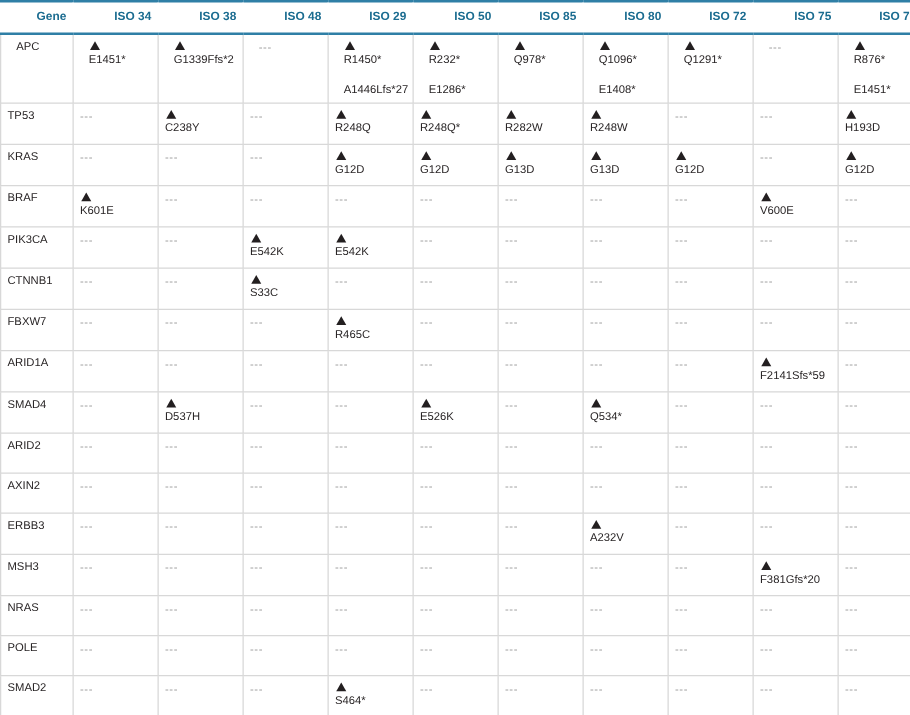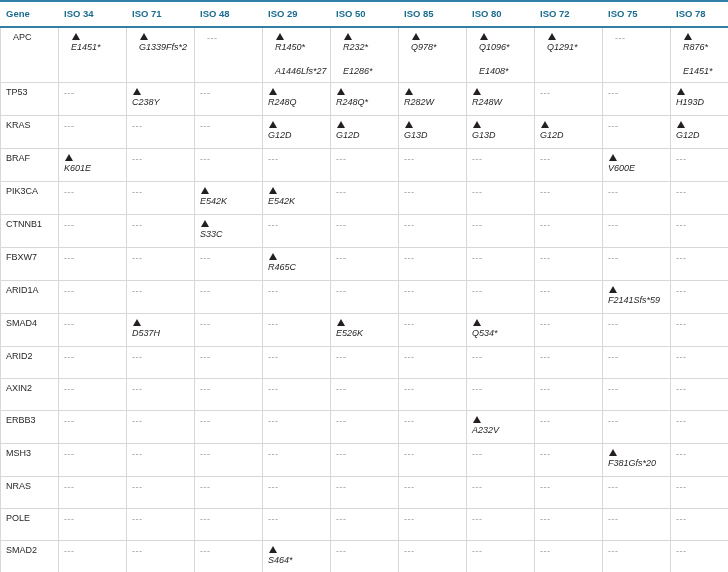--- a/index.html
+++ b/index.html
@@ -34,20 +34,21 @@
     border-top: 2px solid #2f7fa6;
     border-bottom: 2px solid #2f7fa6;
     border-left: 1px solid #ffffff;
     border-right: 1px solid #ffffff;
     color: #1b6c90;
     font-weight: bold;
     font-size: 9.5px;
     padding: 6px 5px;
     vertical-align: middle;
     background: #ffffff;
+    text-align: right;
   }
   tr.hdr td.gene-col {
     color: #1b6c90;
   }
   td.gene-col {
     color: #231f20;
     font-size: 9.5px;
     vertical-align: middle;
     white-space: nowrap;
   }
@@ -63,21 +64,20 @@
     width: 0; height: 0;
     border-left: 4px solid transparent;
     border-right: 4px solid transparent;
     border-bottom: 7px solid #231f20;
     margin: 1px 0 2px 1px;
   }
   .mut {
     display: block;
     white-space: nowrap;
     font-size: 9px;
-    font-style: italic;
   }
   .mut + .mut { margin-top: 13px; }
   .dash {
     display: block;
     color: #9a9a9a;
     font-size: 9px;
     letter-spacing: 0.5px;
     padding-top: 1px;
   }
   tr.tall td { height: 34px; padding-left: 12px; }
@@ -97,21 +97,21 @@
       <col class="c-iso">
       <col class="c-iso">
       <col class="c-iso">
       <col class="c-iso">
       <col class="c-iso">
   </colgroup>
   <tbody id="table-body">
       <tr class="hdr">
         <td class="gene-col">Gene</td>
         <td>ISO 34</td>
-        <td>ISO 71</td>
+        <td>ISO 38</td>
         <td>ISO 48</td>
         <td>ISO 29</td>
         <td>ISO 50</td>
         <td>ISO 85</td>
         <td>ISO 80</td>
         <td>ISO 72</td>
         <td>ISO 75</td>
         <td>ISO 78</td>
       </tr>
       <tr class="tall">

